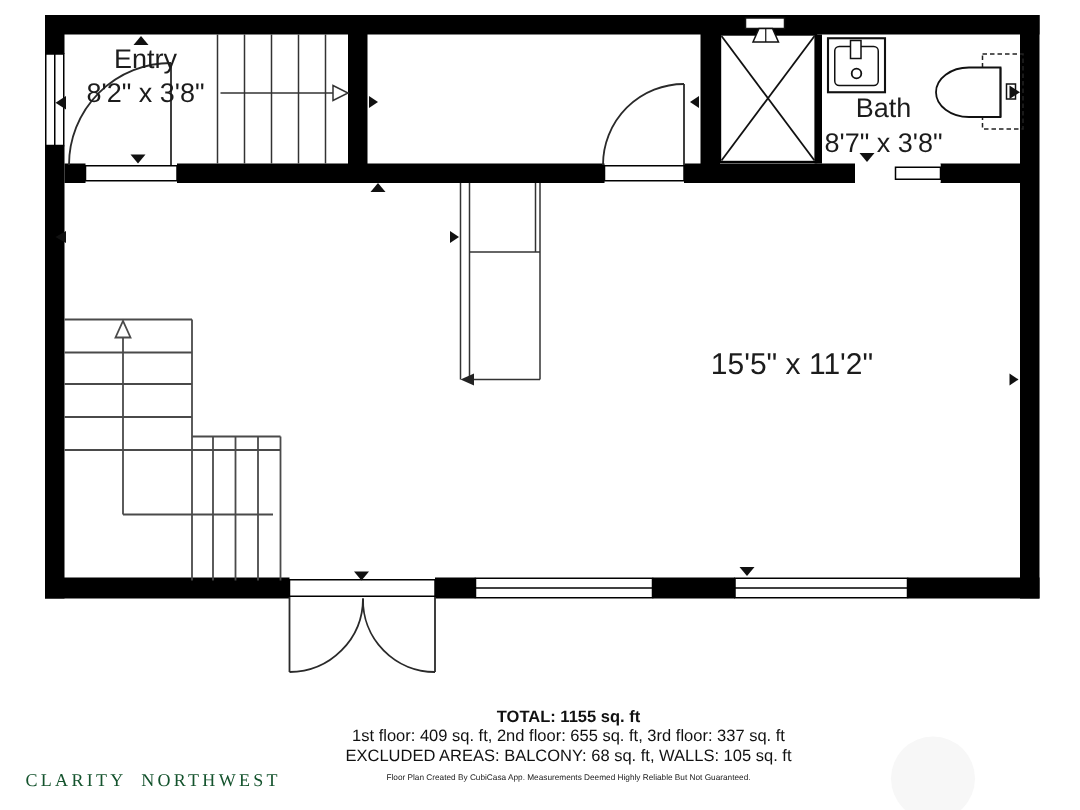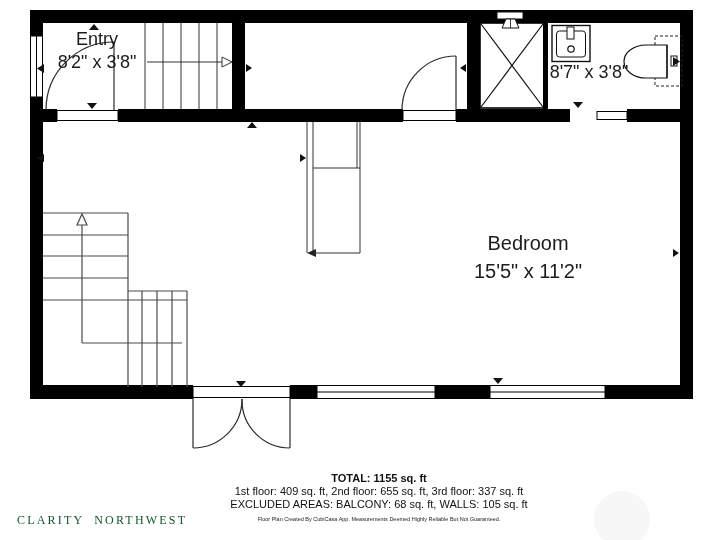--- a/index.html
+++ b/index.html
@@ -146,26 +146,26 @@
       <polygon points="493,378 503,378 498,384"></polygon>
     </g>
   </svg>
 
   <div class="room-label lbl-sm" style="left:17px;top:28px;width:160px;">
     <div class="nm">Entry</div>
     <div class="dm">8'2" x 3'8"</div>
   </div>
 
   <div class="room-label lbl-sm" style="left:509px;top:61px;width:160px;">
+    <div class="nm">Bath</div>
     <div class="dm">8'7" x 3'8"</div>
   </div>
 
 
   <div class="room-label lbl-lg" style="left:418px;top:229px;width:220px;">
-    <div class="nm">Bedroom</div>
     <div class="dm">15'5" x 11'2"</div>
   </div>
 
   <div class="summary">
     <div class="total">TOTAL: 1155 sq. ft</div>
     <div class="floors">1st floor: 409 sq. ft, 2nd floor: 655 sq. ft, 3rd floor: 337 sq. ft</div>
     <div class="excluded">EXCLUDED AREAS: BALCONY: 68 sq. ft, WALLS: 105 sq. ft</div>
     <div class="disclaimer">Floor Plan Created By CubiCasa App. Measurements Deemed Highly Reliable But Not Guaranteed.</div>
   </div>
 

